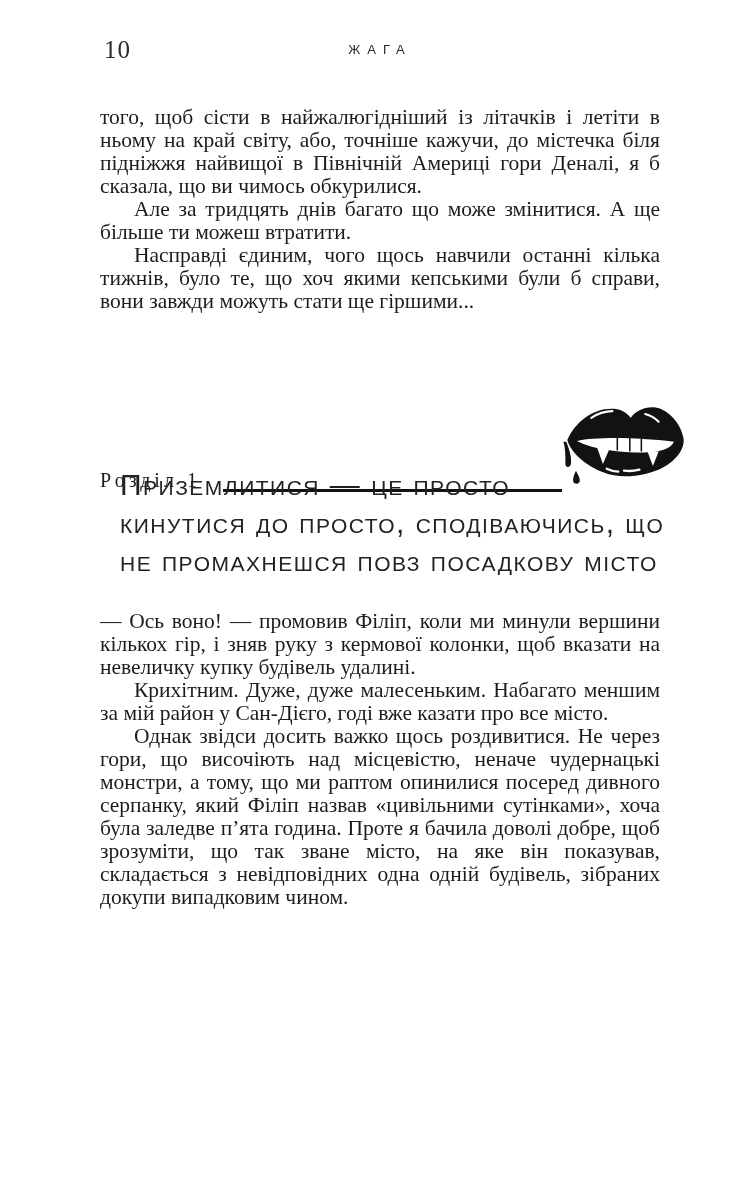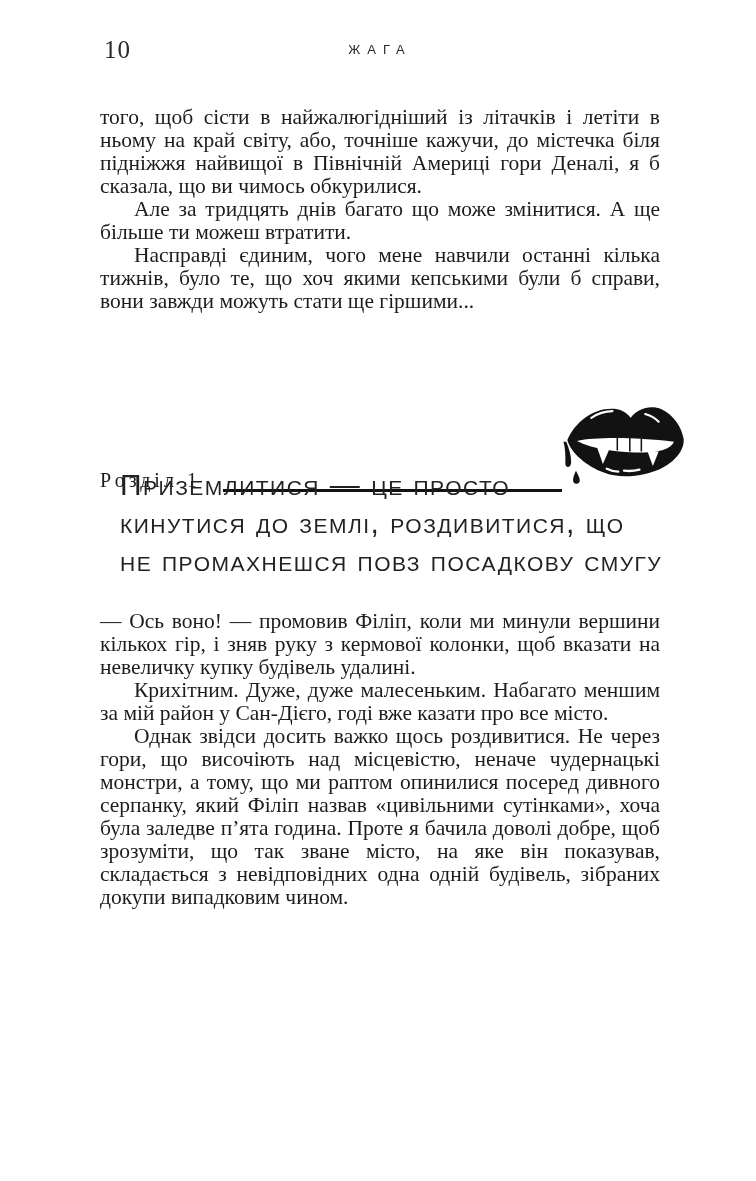--- a/index.html
+++ b/index.html
@@ -116,21 +116,21 @@
 <div class="page">
 
   <div class="page-header">
     <span class="page-number">10</span>
     <span class="running-head">жага</span>
   </div>
 
   <div class="text-block intro-block">
     <p class="para">того, щоб сісти в найжалюгідніший із літачків і летіти в ньому на край світу, або, точніше кажучи, до містечка біля підніжжя найвищої в Північній Америці гори Деналі, я б сказала, що ви чимось обкурилися.</p>
     <p class="para indent">Але за тридцять днів багато що може змінитися. А ще більше ти можеш втратити.</p>
-    <p class="para indent">Насправді єдиним, чого мене навчили останні кілька тижнів, було те, що хоч якими кепськими були б справи, вони завжди можуть стати ще гіршими...</p>
+    <p class="para indent">Насправді єдиним, чого щось навчили останні кілька тижнів, було те, що хоч якими кепськими були б справи, вони завжди можуть стати ще гіршими...</p>
   </div>
 
   <div class="chapter-row">
     <span class="chapter-label">Розділ 1</span>
     <span class="chapter-rule"></span>
     <svg class="lips-svg" viewBox="0 0 130 104" aria-hidden="true">
 
       <path d="M5,54 C14,34 34,19 57,22 C63,23 68,27 71,31 C77,22 91,17 103,22 C116,28 124,41 126,53 C127,63 119,75 104,83 C87,92 60,95 43,88 C25,81 9,68 5,54 Z" fill="#121212"></path>
 
       <path d="M15,55 C35,51 75,51 116,56 C112,64 100,67 84,67 C60,67 32,64 15,55 Z" fill="#ffffff"></path>
@@ -148,22 +148,22 @@
       <path d="M64,86 q8,1 16,-1" stroke="#ffffff" stroke-width="2.4" fill="none" stroke-linecap="round"></path>
 
       <path d="M4,56 C7,64 9,70 9,77 C9,84 2,84 3,77 C3,70 3,63 1,56 Z" fill="#121212"></path>
 
       <path d="M14,86 C16,90 18,93 18,96 A3.5,3.5 0 1 1 11,96 C11,93 12,90 14,86 Z" fill="#121212"></path>
     </svg>
   </div>
 
   <h1 class="chapter-title">
     <span class="title-line">Приземлитися — це просто</span>
-    <span class="title-line">кинутися до землі, роздивитися, що</span>
-    <span class="title-line">не промахнешся повз посадкову смугу</span>
+    <span class="title-line">кинутися до просто, сподіваючись, що</span>
+    <span class="title-line">не промахнешся повз посадкову місто</span>
   </h1>
 
   <div class="text-block main-block">
     <p class="para">— Ось воно! — промовив Філіп, коли ми минули вершини кількох гір, і зняв руку з кермової колонки, щоб вказати на невеличку купку будівель удалині.</p>
     <p class="para indent">Крихітним. Дуже, дуже малесеньким. Набагато меншим за мій район у Сан-Дієго, годі вже казати про все місто.</p>
     <p class="para indent">Однак звідси досить важко щось роздивитися. Не через гори, що височіють над місцевістю, неначе чудернацькі монстри, а тому, що ми раптом опинилися посеред дивного серпанку, який Філіп назвав «цивільними сутінками», хоча була заледве п’ята година. Проте я бачила доволі добре, щоб зрозуміти, що так зване місто, на яке він показував, складається з невідповідних одна одній будівель, зібраних докупи випадковим чином.</p>
   </div>
 
 </div>
 

